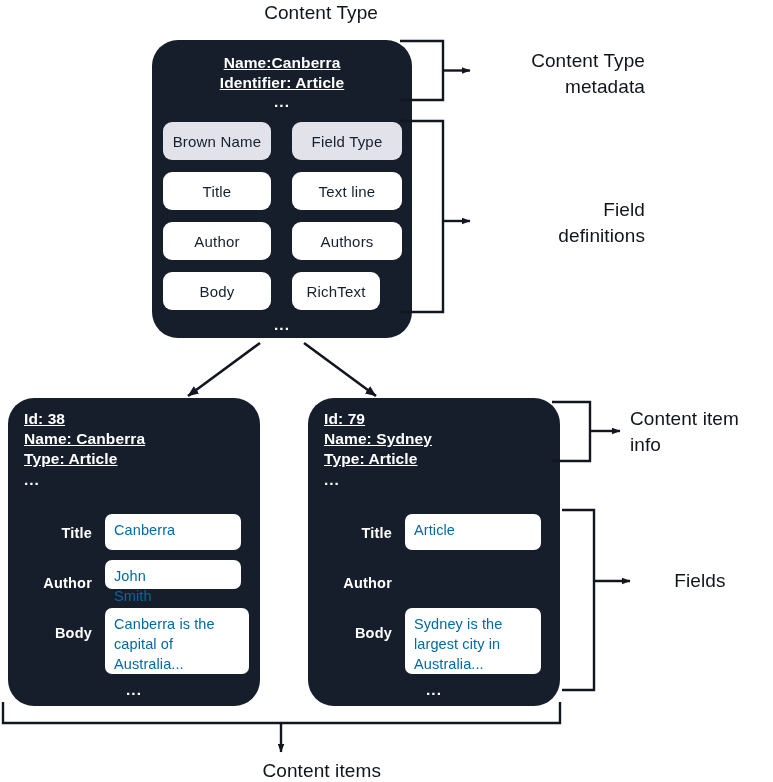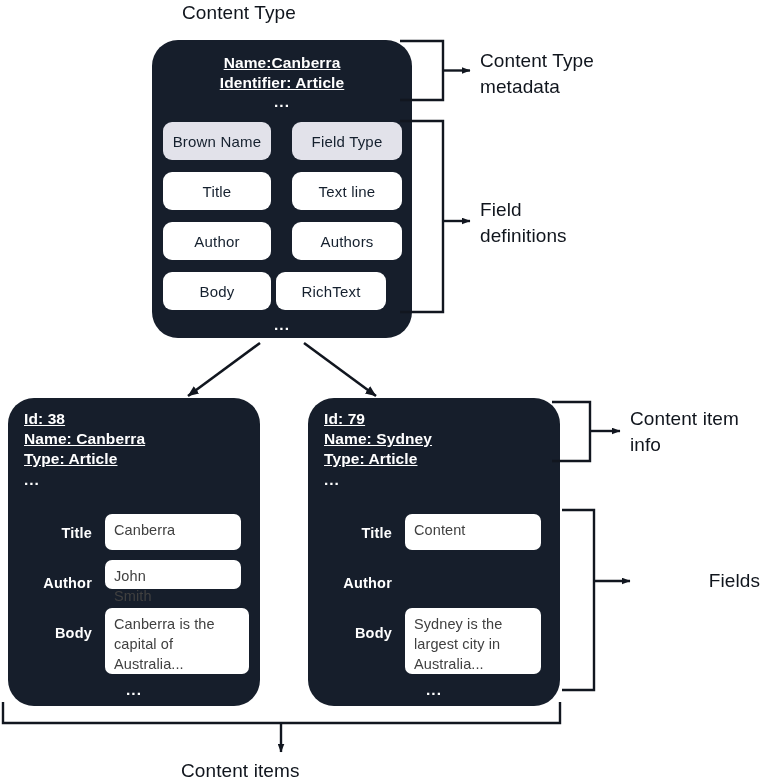--- a/index.html
+++ b/index.html
@@ -27,21 +27,21 @@
     position: absolute;
     background: #161e2b;
     border-radius: 26px;
   }
 
   
   .plain-label {
     position: absolute;
     font-size: 19px;
     color: #10151d;
-    text-align: left;
+    text-align: right;
     line-height: 26px;
     letter-spacing: .1px;
     white-space: pre-line;
   }
   .card-head {
     position: absolute;
     color: #ffffff;
     font-weight: bold;
     font-size: 15.5px;
     line-height: 20px;
@@ -79,21 +79,21 @@
     color: #ffffff;
     font-size: 14.5px;
     font-weight: bold;
     text-align: right;
     letter-spacing: .2px;
   }
   .field-box {
     position: absolute;
     background: #ffffff;
     border-radius: 7px;
-    color: #404040;
+    color: #0369a1;
     font-size: 14.5px;
     line-height: 20px;
     padding: 6px 8px 6px 9px;
     box-sizing: border-box;
     white-space: pre-line;
     letter-spacing: .1px;
   }
 
   svg.overlay {
     position: absolute;
@@ -119,21 +119,21 @@
   <div class="chip header" style="left:163px; top:122px; width:108px;">Brown Name</div>
   <div class="chip header" style="left:292px; top:122px; width:110px;">Field Type</div>
 
   <div class="chip value" style="left:163px; top:172px; width:108px;">Title</div>
   <div class="chip value" style="left:292px; top:172px; width:110px;">Text line</div>
 
   <div class="chip value" style="left:163px; top:222px; width:108px;">Author</div>
   <div class="chip value" style="left:292px; top:222px; width:110px;">Authors</div>
 
   <div class="chip value" style="left:163px; top:272px; width:108px;">Body</div>
-  <div class="chip value" style="left:276px; top:272px; width:110px;">RichText</div>
+  <div class="chip value" style="left:292px; top:272px; width:88px;">RichText</div>
 
   <div class="dots" style="left:152px; top:318px; width:260px; text-align:center;">...</div>
 
   <div class="plain-label" style="left:480px; top:48px; width:165px;">Content Type
 metadata</div>
   <div class="plain-label" style="left:480px; top:197px; width:165px;">Field
 definitions</div>
 
   <div class="card" style="left:8px; top:398px; width:252px; height:308px;"></div>
 
@@ -157,34 +157,34 @@
   <div class="dots" style="left:8px; top:683px; width:252px; text-align:center;">...</div>
 
   <div class="card" style="left:308px; top:398px; width:252px; height:308px;"></div>
 
   <div class="card-head" style="left:324px; top:409px;">Id: 79
 Name: Sydney
 Type: Article</div>
   <div class="dots" style="left:324px; top:473px;">...</div>
 
   <div class="field-label" style="left:320px; top:525px; width:72px;">Title</div>
-  <div class="field-box" style="left:405px; top:514px; width:136px; height:36px;">Content</div>
+  <div class="field-box" style="left:405px; top:514px; width:136px; height:36px;">Article</div>
 
   <div class="field-label" style="left:320px; top:575px; width:72px;">Author</div>
 
   <div class="field-label" style="left:320px; top:625px; width:72px;">Body</div>
   <div class="field-box" style="left:405px; top:608px; width:136px; height:66px;">Sydney is the
 largest city in
 Australia...</div>
 
   <div class="dots" style="left:308px; top:683px; width:252px; text-align:center;">...</div>
 
   <div class="plain-label" style="left:630px; top:406px; width:150px; text-align:left;">Content item
 info</div>
-  <div class="plain-label" style="left:640px; top:568px; width:120px; text-align:right;">Fields</div>
+  <div class="plain-label" style="left:640px; top:568px; width:120px; text-align:center;">Fields</div>
 
   <div class="plain-label" style="left:181px; top:758px; width:200px;">Content items</div>
 
   <svg class="overlay" viewBox="0 0 773 782">
     <defs>
       <marker id="arrowhead" markerWidth="9" markerHeight="7" refX="8.5" refY="3.5" orient="auto" markerUnits="userSpaceOnUse">
         <polygon points="0 0, 9 3.5, 0 7" fill="#11161f"></polygon>
       </marker>
       <marker id="arrowhead-sm" markerWidth="11" markerHeight="9" refX="10.5" refY="4.5" orient="auto" markerUnits="userSpaceOnUse">
         <polygon points="0 0, 11 4.5, 0 9" fill="#11161f"></polygon>

